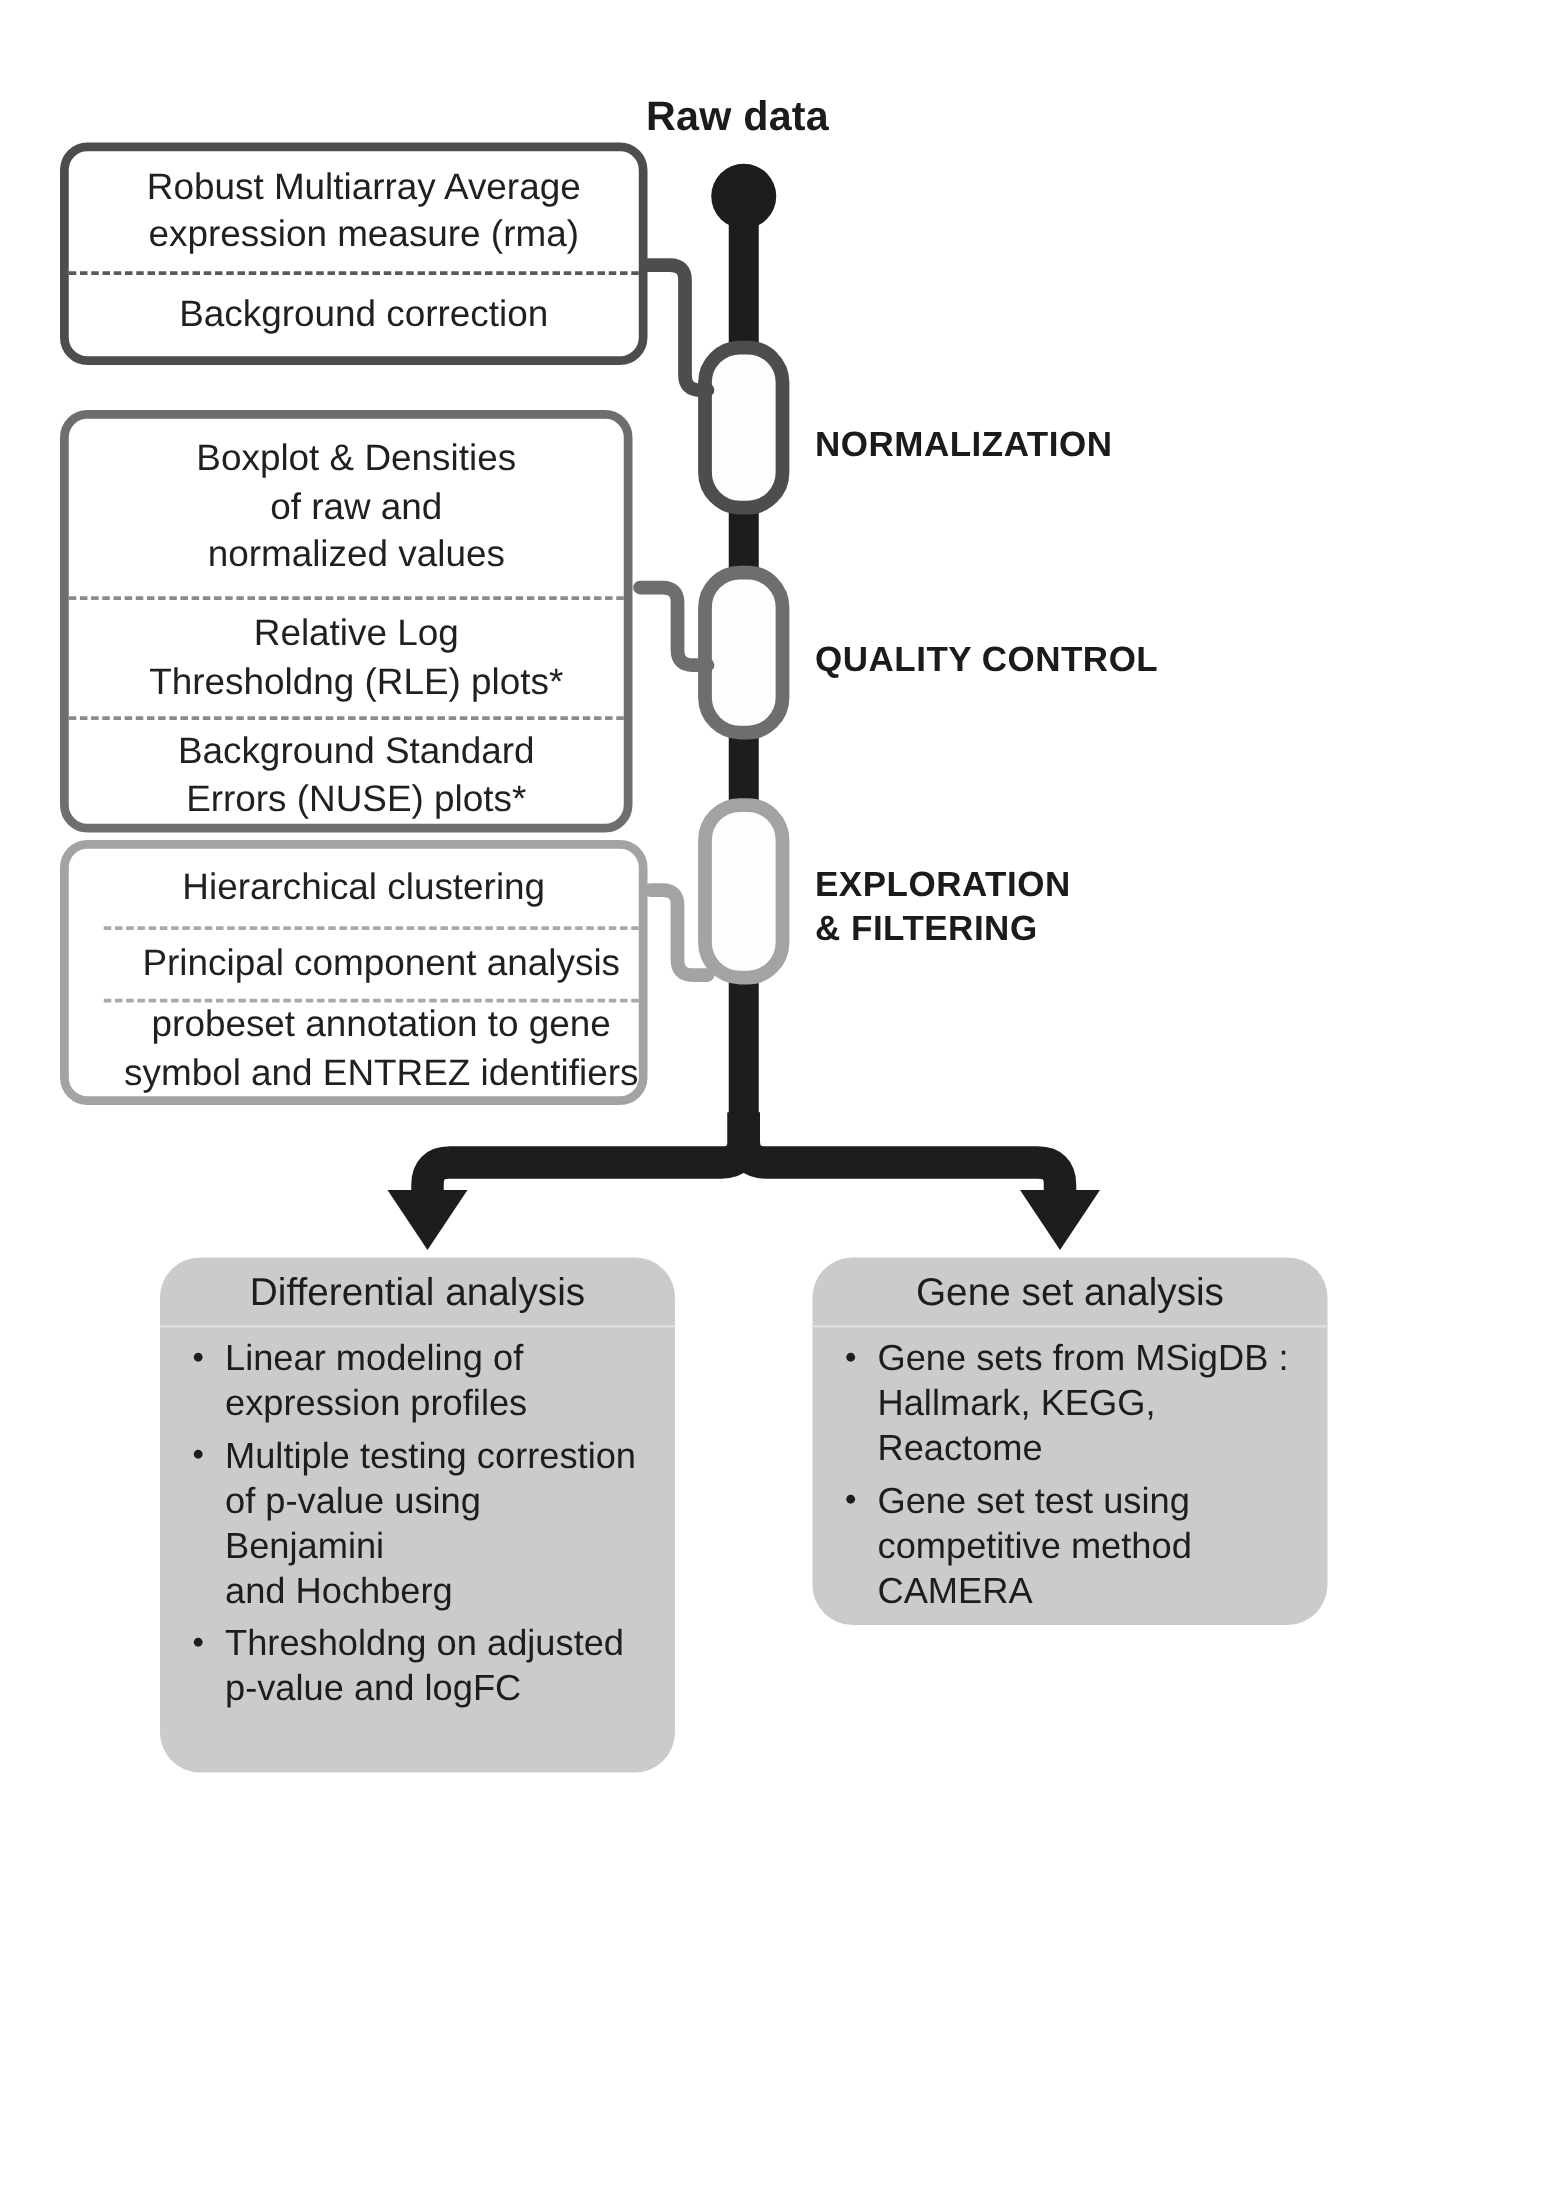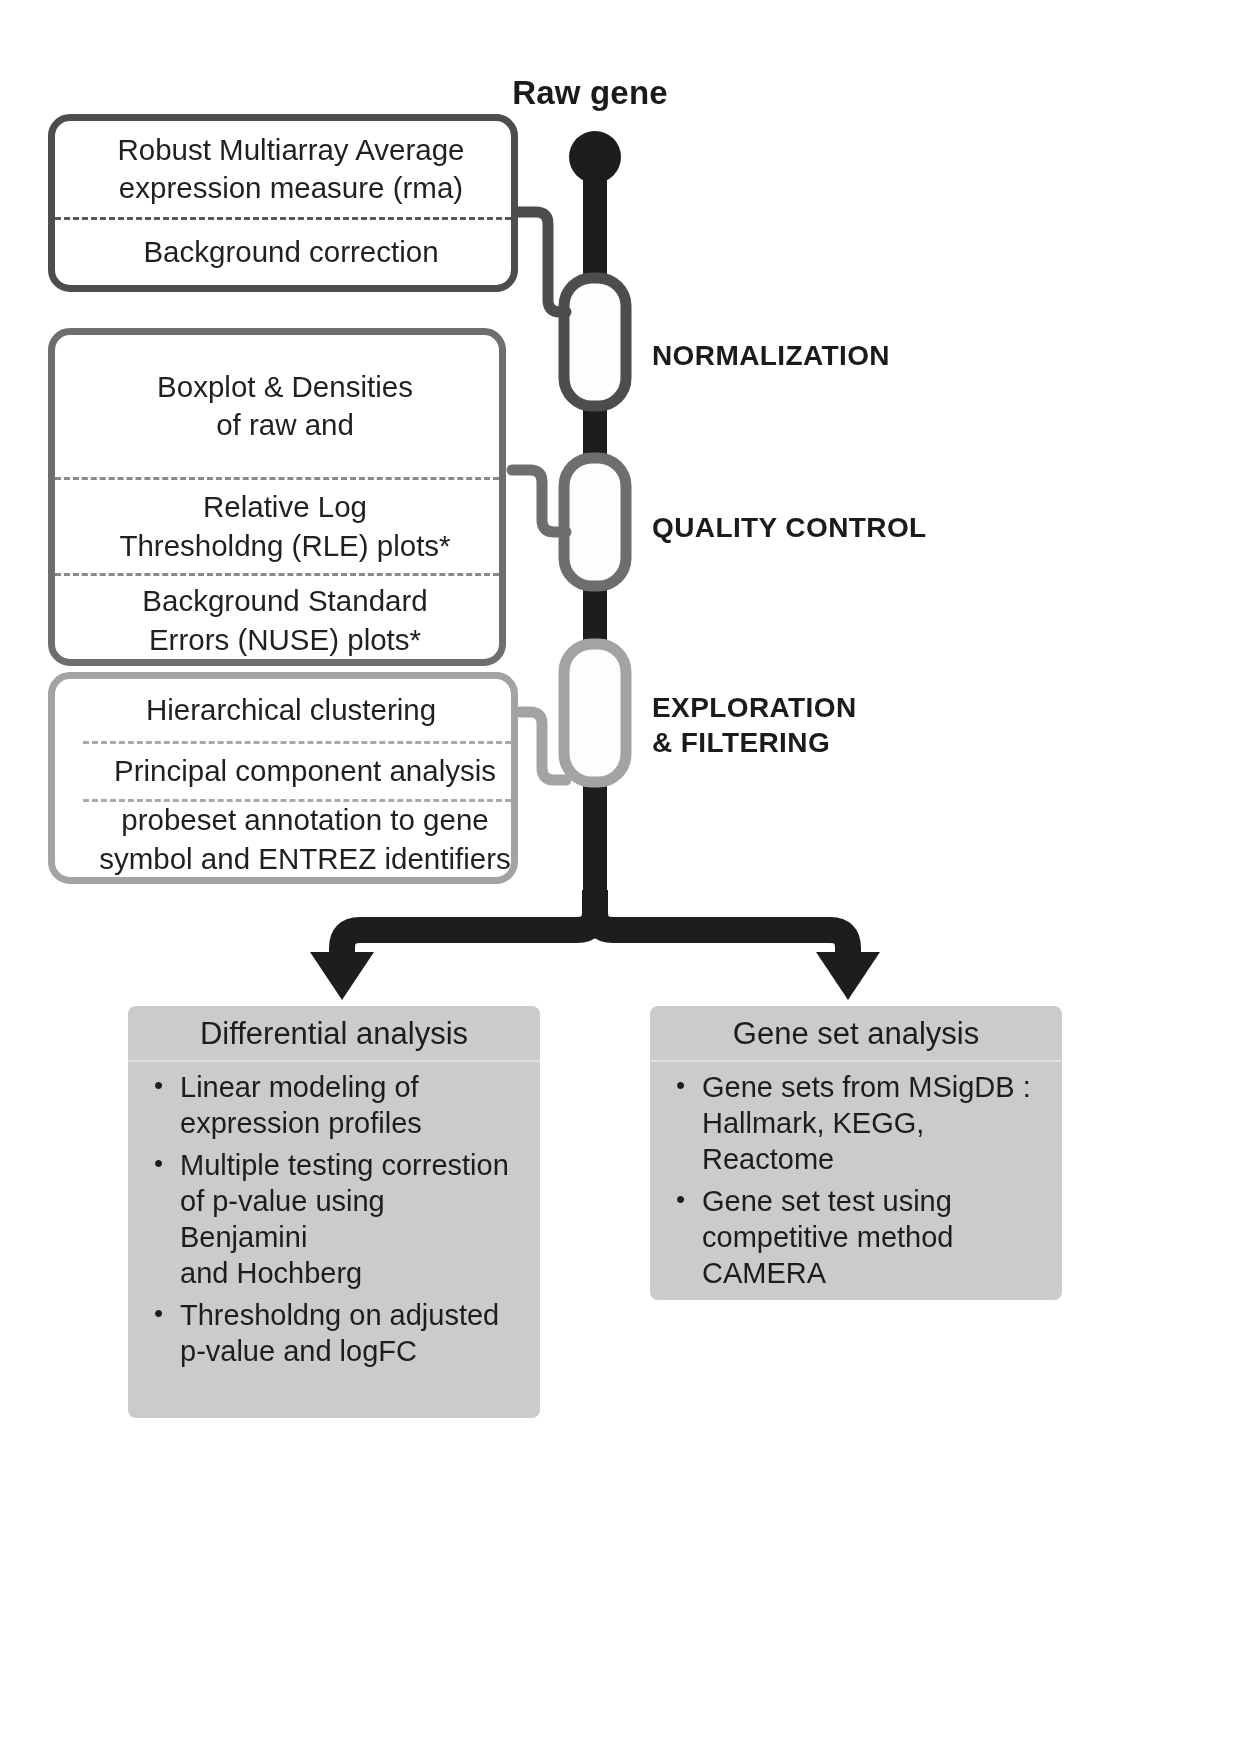--- a/index.html
+++ b/index.html
@@ -90,21 +90,21 @@
   }
   #stage-label-normalization { left: 652px; top: 338px; }
   #stage-label-quality       { left: 652px; top: 510px; }
   #stage-label-exploration   { left: 652px; top: 690px; }
 
   
   .outcome {
     position: absolute;
     box-sizing: border-box;
     background: #cbcbcb;
-    border-radius: 8px;
+    border-radius: 32px;
     overflow: hidden;
   }
   .outcome .outcome-head {
     text-align: center;
     font-size: 31px;
     color: #1d1d1d;
     padding: 10px 0 8px 0;
     border-bottom: 2px solid #dedede;
   }
   .outcome ul {
@@ -159,36 +159,37 @@
   <g>
     <path d="M 595 890 L 595 912 Q 595 930 577 930 L 360 930
              Q 342 930 342 948 L 342 972" fill="none" stroke="#1d1d1d" stroke-width="26" stroke-linejoin="round" stroke-linecap="butt"></path>
     <path d="M 595 890 L 595 912 Q 595 930 613 930 L 830 930
              Q 848 930 848 948 L 848 972" fill="none" stroke="#1d1d1d" stroke-width="26" stroke-linejoin="round" stroke-linecap="butt"></path>
     <polygon points="310,952 374,952 342,1000" fill="#1d1d1d"></polygon>
     <polygon points="816,952 880,952 848,1000" fill="#1d1d1d"></polygon>
   </g>
 </svg>
 
-<div class="raw-title">Raw gene</div>
+<div class="raw-title">Raw data</div>
 
 <div class="panel" id="panel-normalization">
   <div class="row" style="height:96px">
     <div>Robust Multiarray Average</div>
     <div>expression measure (rma)</div>
   </div>
   <div class="row" style="height:68px">
     <div>Background correction</div>
   </div>
 </div>
 
 <div class="panel" id="panel-quality">
   <div class="row" style="height:142px">
     <div>Boxplot &amp; Densities</div>
     <div>of raw and</div>
+    <div>normalized values</div>
   </div>
   <div class="row" style="height:96px">
     <div>Relative Log</div>
     <div>Thresholdng (RLE) plots*</div>
   </div>
   <div class="row" style="height:92px">
     <div>Background Standard</div>
     <div>Errors (NUSE) plots*</div>
   </div>
 </div>

